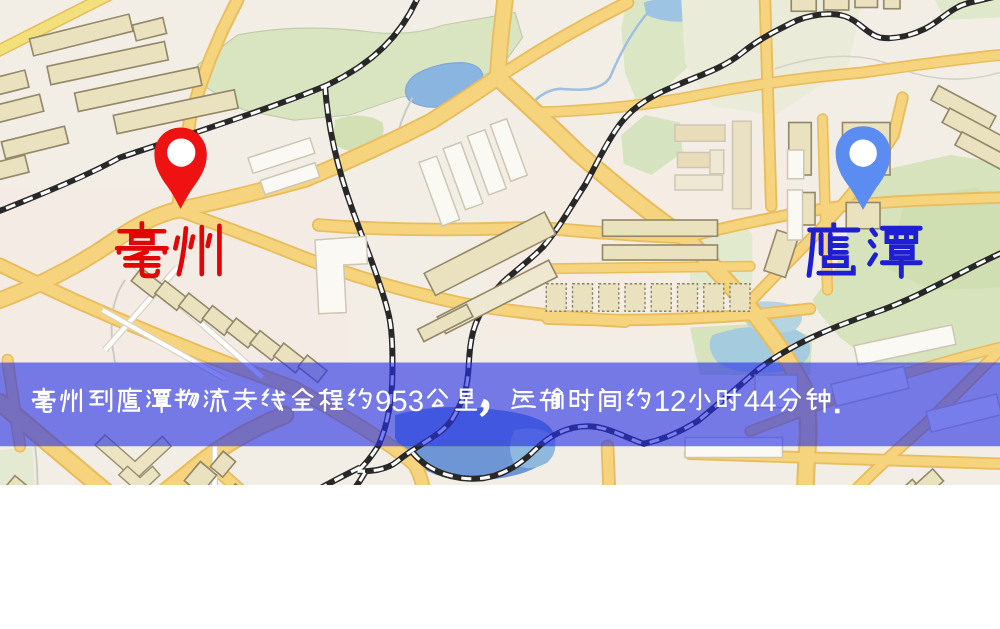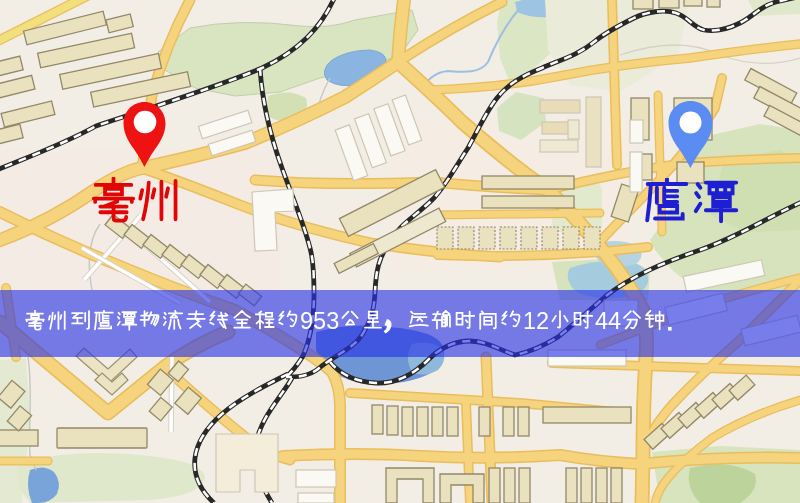--- a/index.html
+++ b/index.html
@@ -1,16 +1,16 @@
 <!DOCTYPE html>
 <html><head>
 <meta charset="utf-8">
 <style>
 html,body{margin:0;padding:0}
-.page{position:relative;width:800px;height:503px;overflow:hidden;background:#f3eee5;font-family:"Liberation Sans",sans-serif}
+.page{position:relative;width:800px;height:388px;overflow:hidden;background:#f3eee5;font-family:"Liberation Sans",sans-serif}
 svg{display:block;filter:blur(0.45px)}
 </style>
 </head>
 <body>
 <div class="page">
 <svg width="800" height="503" viewBox="0 0 800 503">
 <defs>
 <symbol id="g-bo" viewBox="0 0 100 100">
           <path fill="none" stroke="currentColor" stroke-linecap="round" d="M50 3 V12 M12 17 H88 M32 25 H68 V37 H32 Z M8 46 H92 M11 46 V53 M89 46 V53 M58 52 L30 63 M22 63 H78 M22 75 H78 M50 63 V86 Q50 93 57 93 H68 Q77 93 77 85"></path>
         </symbol>

